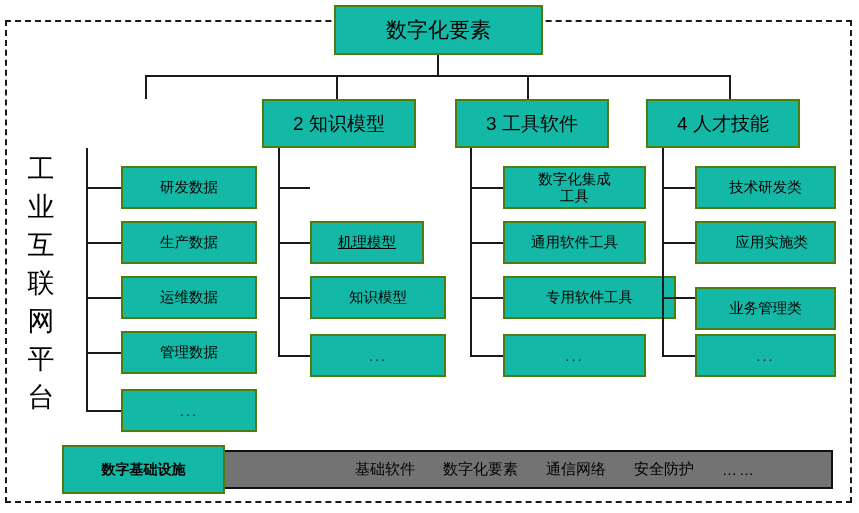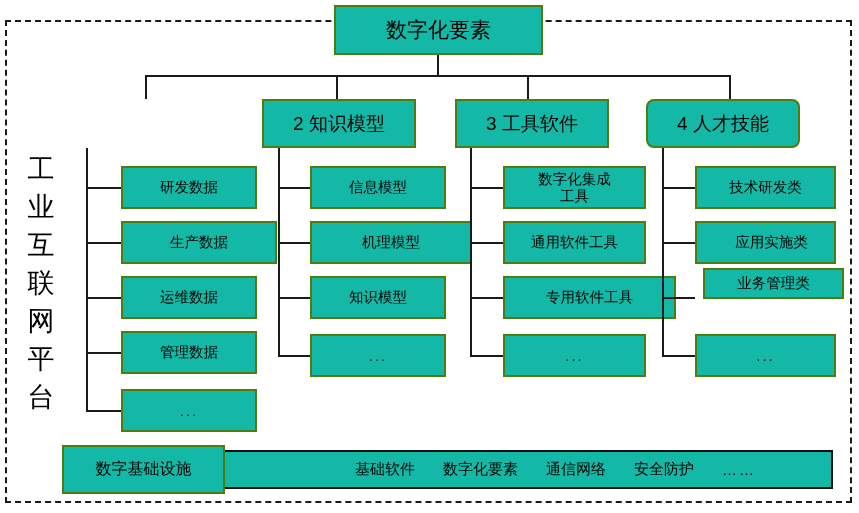--- a/index.html
+++ b/index.html
@@ -25,23 +25,23 @@
     position:absolute;box-sizing:border-box;background:#14b8a6;
     border:2px solid #4d7c0f;
     display:flex;align-items:center;justify-content:center;
     text-align:center;color:#000;
   }
   .root-box{font-size:21px;font-weight:500;}
   .cat-box{font-size:19px;font-weight:500;}
   .leaf-box{font-size:14.5px;font-weight:400;line-height:17px;}
   .leaf-box.dots{font-size:15px;letter-spacing:2px;color:#222;}
 
-  .infra-label-box{font-size:16px;font-weight:400;}
+  .infra-label-box{font-size:14px;font-weight:700;}
   .infra-bar{
-    position:absolute;box-sizing:border-box;background:#14b8a6;
+    position:absolute;box-sizing:border-box;background:#737373;
     border:2px solid #111;display:flex;align-items:center;
     justify-content:center;
   }
   .infra-items{
     display:flex;align-items:center;gap:28px;font-size:15px;color:#000;
     padding-left:60px;
   }
   .infra-items .dots{letter-spacing:2px;}
 
   
@@ -79,60 +79,59 @@
 
 
   <div class="line vline" style="left:86px;top:148px;width:2px;height:264px;"></div>
   <div class="line hline" style="left:86px;top:187px;width:35px;height:2px;"></div>
   <div class="line hline" style="left:86px;top:242px;width:35px;height:2px;"></div>
   <div class="line hline" style="left:86px;top:297px;width:35px;height:2px;"></div>
   <div class="line hline" style="left:86px;top:352px;width:35px;height:2px;"></div>
   <div class="line hline" style="left:86px;top:410px;width:35px;height:2px;"></div>
 
   <div class="box leaf-box" style="left:121px;top:166px;width:136px;height:43px;">研发数据</div>
-  <div class="box leaf-box" style="left:121px;top:221px;width:156px;height:43px;">生产数据</div>
+  <div class="box leaf-box" style="left:121px;top:221px;width:136px;height:43px;">生产数据</div>
   <div class="box leaf-box" style="left:121px;top:331px;width:136px;height:43px;">管理数据</div>
   <div class="box leaf-box" style="left:121px;top:276px;width:136px;height:43px;">运维数据</div>
   <div class="box leaf-box dots" style="left:121px;top:389px;width:136px;height:43px;">...</div>
 
   <div class="box cat-box" style="left:262px;top:99px;width:154px;height:49px;">2 知识模型</div>
   <div class="line vline" style="left:278px;top:148px;width:2px;height:209px;"></div>
   <div class="line hline" style="left:278px;top:187px;width:32px;height:2px;"></div>
   <div class="line hline" style="left:278px;top:242px;width:32px;height:2px;"></div>
   <div class="line hline" style="left:278px;top:297px;width:32px;height:2px;"></div>
   <div class="line hline" style="left:278px;top:355px;width:32px;height:2px;"></div>
 
-  <div class="box leaf-box" style="left:310px;top:166px;width:136px;height:43px;">信息模型</div>
-  <div class="box leaf-box" style="left:310px;top:221px;width:162px;height:43px;">机理模型</div>
+  <div class="box leaf-box" style="left:310px;top:221px;width:114px;height:43px;text-decoration:underline;">机理模型</div>
   <div class="box leaf-box" style="left:310px;top:276px;width:136px;height:43px;">知识模型</div>
   <div class="box leaf-box dots" style="left:310px;top:334px;width:136px;height:43px;">...</div>
 
   <div class="box cat-box" style="left:455px;top:99px;width:154px;height:49px;">3 工具软件</div>
   <div class="line vline" style="left:470px;top:148px;width:2px;height:209px;"></div>
   <div class="line hline" style="left:470px;top:187px;width:33px;height:2px;"></div>
   <div class="line hline" style="left:470px;top:242px;width:33px;height:2px;"></div>
   <div class="line hline" style="left:470px;top:297px;width:33px;height:2px;"></div>
   <div class="line hline" style="left:470px;top:355px;width:33px;height:2px;"></div>
 
   <div class="box leaf-box" style="left:503px;top:166px;width:143px;height:43px;white-space:pre-line;">数字化集成
 工具</div>
   <div class="box leaf-box" style="left:503px;top:221px;width:143px;height:43px;">通用软件工具</div>
   <div class="box leaf-box" style="left:503px;top:276px;width:173px;height:43px;">专用软件工具</div>
   <div class="box leaf-box dots" style="left:503px;top:334px;width:143px;height:43px;">...</div>
 
-  <div class="box cat-box" style="left:646px;top:99px;width:154px;height:49px;border-radius:8px;">4 人才技能</div>
+  <div class="box cat-box" style="left:646px;top:99px;width:154px;height:49px;">4 人才技能</div>
   <div class="line vline" style="left:662px;top:148px;width:2px;height:209px;"></div>
   <div class="line hline" style="left:662px;top:187px;width:33px;height:2px;"></div>
   <div class="line hline" style="left:662px;top:242px;width:33px;height:2px;"></div>
   <div class="line hline" style="left:662px;top:297px;width:33px;height:2px;"></div>
   <div class="line hline" style="left:662px;top:355px;width:33px;height:2px;"></div>
 
   <div class="box leaf-box" style="left:695px;top:166px;width:141px;height:43px;">技术研发类</div>
   <div class="box leaf-box" style="left:695px;top:221px;width:141px;height:43px;padding-left:12px;">应用实施类</div>
-  <div class="box leaf-box" style="left:695px;top:268px;width:141px;height:31px;margin-left:8px;">业务管理类</div>
+  <div class="box leaf-box" style="left:695px;top:287px;width:141px;height:43px;">业务管理类</div>
   <div class="box leaf-box dots" style="left:695px;top:334px;width:141px;height:43px;">...</div>
 
   <div class="infra-bar" style="left:218px;top:450px;width:615px;height:39px;">
     <div class="infra-items">
       <span>基础软件</span>
       <span>数字化要素</span>
       <span>通信网络</span>
       <span>安全防护</span>
       <span class="dots">……</span>
     </div>

